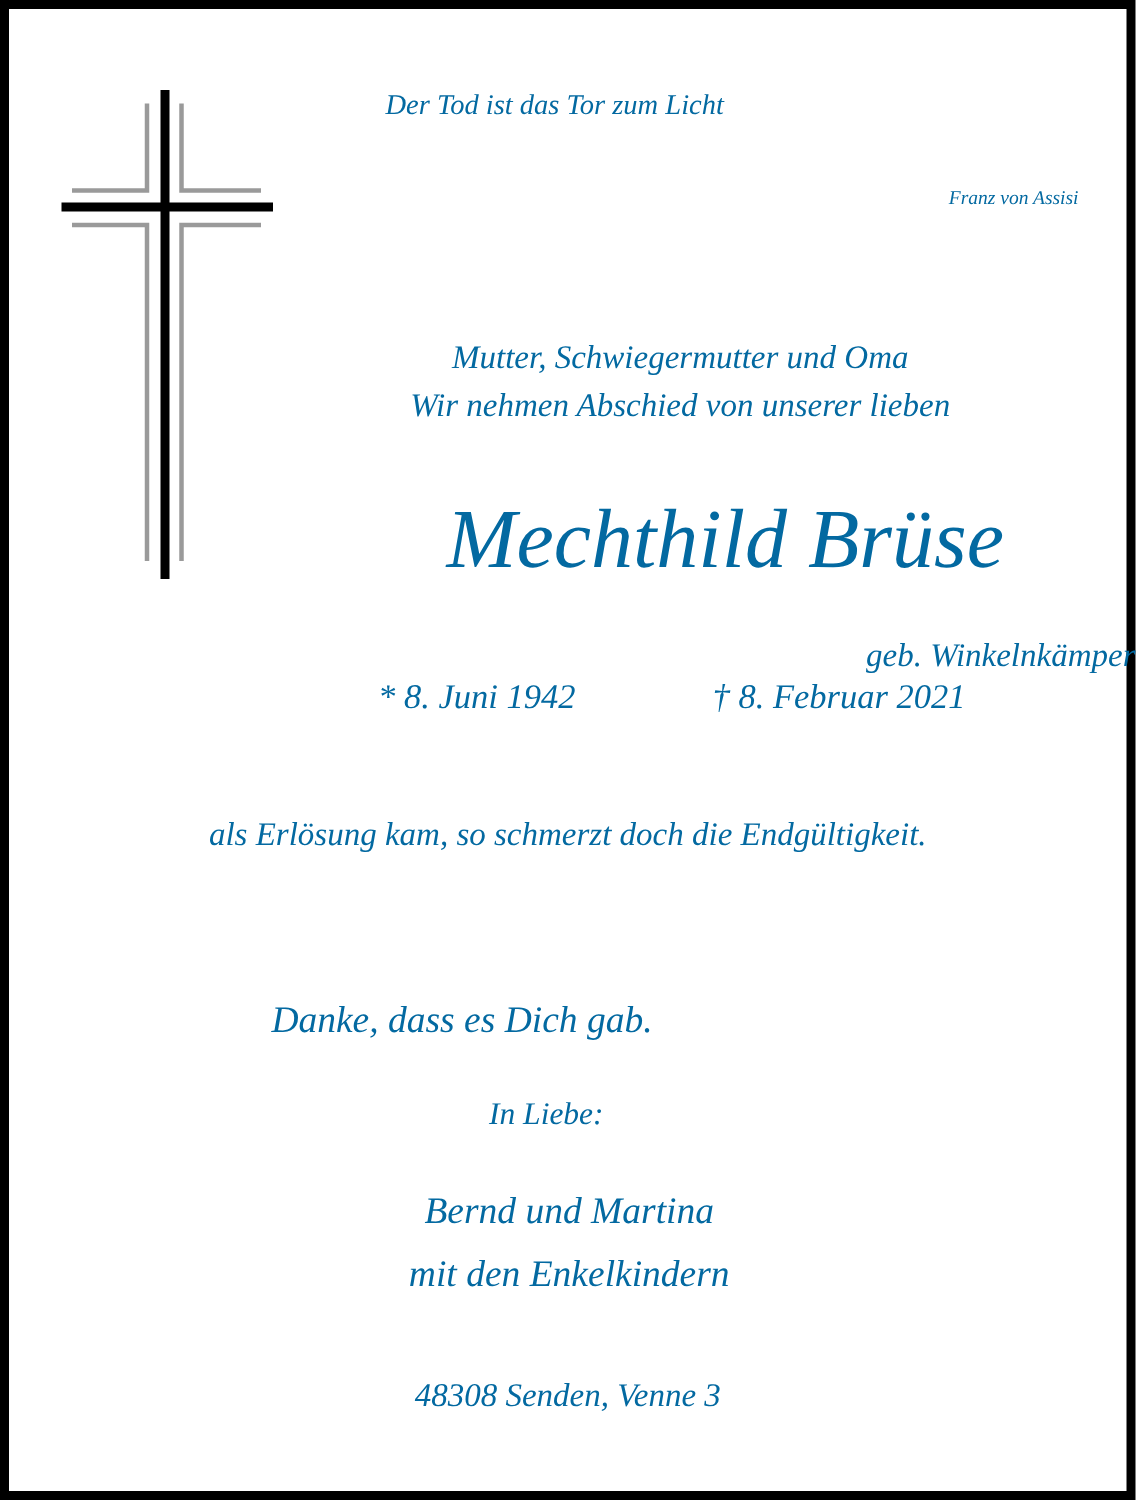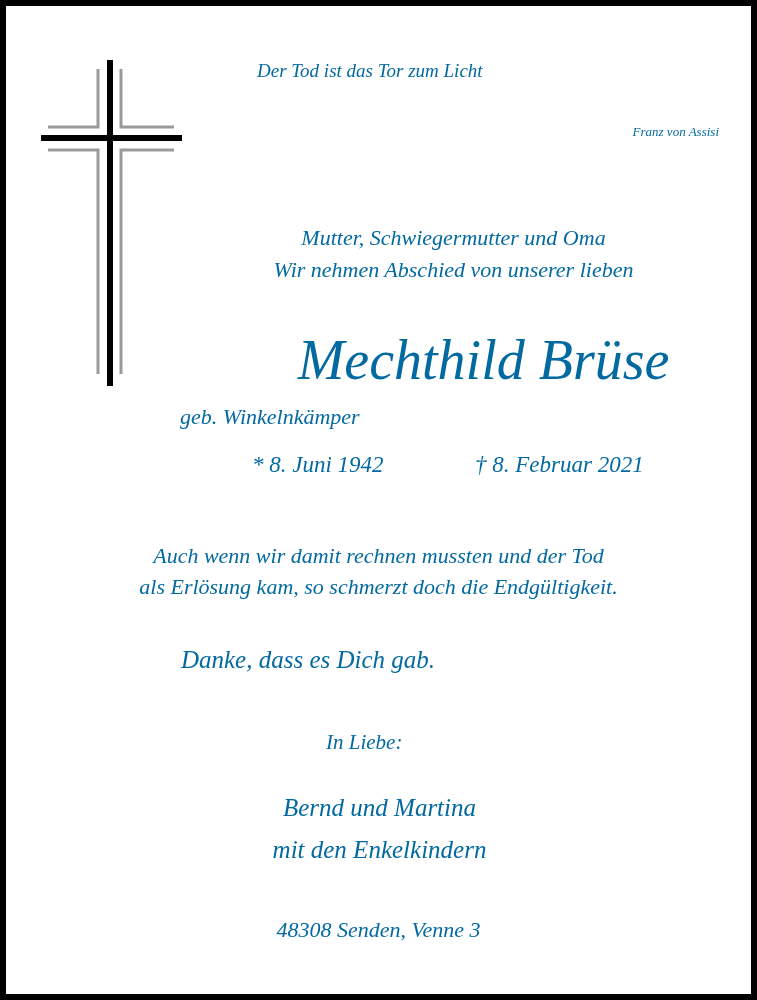--- a/index.html
+++ b/index.html
@@ -8,25 +8,25 @@
     position: absolute; left: 0; top: 0; width: 757px; height: 1000px;
     box-sizing: border-box; border: 6px solid #000; background: #fff;
   }
   .serif { font-family: "DejaVu Serif", "Liberation Serif", serif; font-style: italic; color: #0369a1; }
   .t { position: absolute; white-space: nowrap; }
   .cross { position: absolute; left: 0; top: 0; }
   .quote { left: 257px; top: 56px; font-size: 19px; line-height: 29px; font-family: "Liberation Serif", serif; }
   .quote-author { right: 38px; top: 124px; font-size: 13px; font-family: "Liberation Serif", serif; }
   .intro { left: 0; width: 757px; top: 222px; text-align: center; font-size: 22px; line-height: 32px; font-family: "Liberation Serif", serif; padding-left: 150px; box-sizing: border-box; }
   .name { left: 0; width: 757px; top: 328px; text-align: center; font-size: 56px; font-family: "Liberation Serif", serif; padding-left: 210px; box-sizing: border-box; }
-  .maiden { left: 0; width: 757px; top: 404px; text-align: left; font-size: 22px; font-family: "Liberation Serif", serif; padding-left: 180px; box-sizing: border-box; }
+  .maiden { left: 0; width: 757px; top: 424px; text-align: right; font-size: 22px; font-family: "Liberation Serif", serif; padding-left: 180px; box-sizing: border-box; }
   .born { left: 252px; top: 452px; font-size: 23px; font-family: "Liberation Serif", serif; }
   .died { left: 475px; top: 452px; font-size: 23px; font-family: "Liberation Serif", serif; }
   .message { left: 0; width: 757px; top: 540px; text-align: center; font-size: 22px; line-height: 31px; font-family: "Liberation Serif", serif; }
-  .thanks { left: 0; width: 616px; top: 646px; text-align: center; font-size: 25px; font-family: "Liberation Serif", serif; }
+  .thanks { left: 0; width: 616px; top: 667px; text-align: center; font-size: 25px; font-family: "Liberation Serif", serif; }
   .love { left: 326px; top: 730px; font-size: 21px; font-family: "Liberation Serif", serif; }
   .family { left: 0; width: 757px; top: 787px; text-align: center; font-size: 25px; line-height: 42px; font-family: "Liberation Serif", serif; padding-left: 2px; box-sizing: border-box; }
   .address { left: 0; width: 757px; top: 917px; text-align: center; font-size: 22px; font-family: "Liberation Serif", serif; padding-left: 0px; box-sizing: border-box; }
 </style>
 </head>
 <body>
 
 <div class="frame"></div>
 
 <svg class="cross" width="200" height="400" viewBox="0 0 200 400">
@@ -51,21 +51,20 @@
   <div>Mutter, Schwiegermutter und Oma</div>
   <div>Wir nehmen Abschied von unserer lieben</div>
 </div>
 
 <div class="t serif name">Mechthild Brüse</div>
 <div class="t serif maiden">geb. Winkelnkämper</div>
 <div class="t serif born">* 8. Juni 1942</div>
 <div class="t serif died">† 8. Februar 2021</div>
 
 <div class="t serif message">
-  <div>Auch wenn wir damit rechnen mussten und der Tod</div>
   <div>als Erlösung kam, so schmerzt doch die Endgültigkeit.</div>
 </div>
 
 <div class="t serif thanks">Danke, dass es Dich gab.</div>
 
 <div class="t serif love">In Liebe:</div>
 
 <div class="t serif family">
   <div>Bernd und Martina</div>
   <div>mit den Enkelkindern</div>

